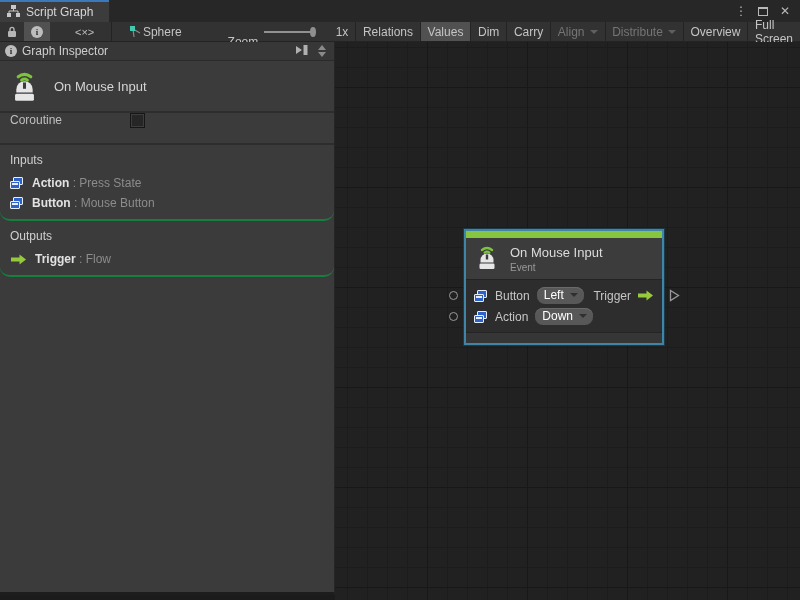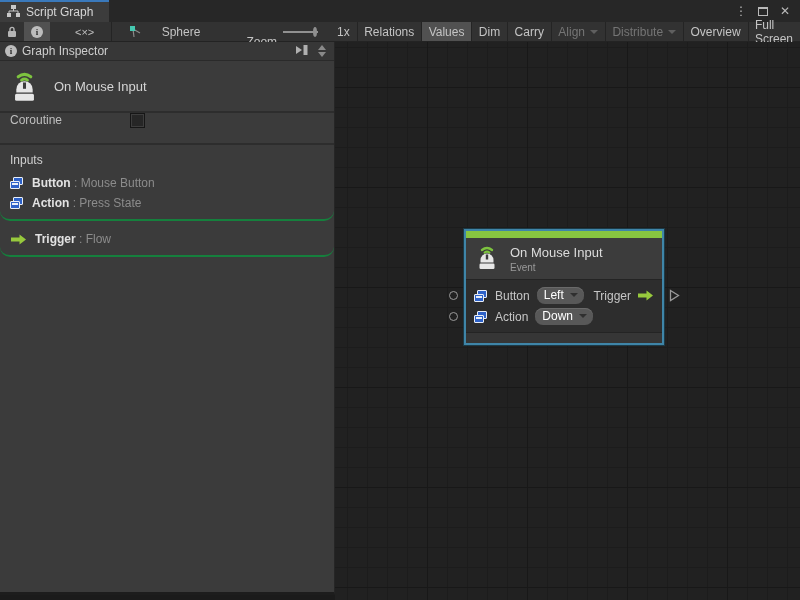--- a/index.html
+++ b/index.html
@@ -139,21 +139,21 @@
         <rect x="1" y="5" width="8" height="6" rx="1" fill="#b5b5b5"></rect>
         <path d="M3 5 V3.4 a2 2 0 0 1 4 0 V5" stroke="#b5b5b5" stroke-width="1.4" fill="none"></path>
       </svg>
     </div>
     <div class="tb-btn active" style="width:27px">
       <span class="info-circle">i</span>
     </div>
     <div class="tb-btn" style="width:40px; margin-left:18px; font-size:11px; color:#c0c0c0;">&lt;×&gt;</div>
     <div class="tb-sep" style="margin-left:10px"></div>
 
-    <div class="tb-btn" style="margin-left:10px; gap:20px;">
+    <div class="tb-btn" style="margin-left:10px; gap:1px;">
       <svg class="sphere-svg" width="13" height="13" viewBox="0 0 13 13">
         <path d="M4 4 L11 8 M4 4 L5 12" stroke="#8a8a8a" stroke-width="1.2" fill="none"></path>
         <rect x="1" y="1" width="5" height="5" fill="#45c8b0"></rect>
       </svg>
       <span>Sphere</span>
     </div>
 
     <span class="tb-btn" style="margin-left:32px; padding-right:0;margin-top:20px;">Zoom</span>
     <div class="zoom-track"></div>
     <div class="zoom-handle"></div>
@@ -290,32 +290,33 @@
       <span class="checkbox"></span>
     </div>
 
     <div class="section">
       <div class="section-h">Inputs</div>
       <div class="port-row">
         <span class="objicon">
             <span class="b1"></span>
             <span class="b2"></span>
           </span>
-        <span><span class="pname">Button</span><span class="ptype"> : </span><span class="ptype">Mouse Button</span></span>
+        <span><span class="pname">Action</span><span class="ptype"> : </span><span class="ptype">Press State</span></span>
       </div>
       <div class="port-row">
         <span class="objicon">
             <span class="b1"></span>
             <span class="b2"></span>
           </span>
-        <span><span class="pname">Action</span><span class="ptype"> : </span><span class="ptype">Press State</span></span>
+        <span><span class="pname">Button</span><span class="ptype"> : </span><span class="ptype">Mouse Button</span></span>
       </div>
     </div>
 
     <div class="section">
+      <div class="section-h">Outputs</div>
       <div class="port-row">
         <svg width="17" height="11" viewBox="0 0 17 11">
           <path d="M1 3.5 h8.5 V0.5 L16 5.5 L9.5 10.5 V7.5 H1 Z" fill="#97c93d"></path>
         </svg>
         <span><span class="pname">Trigger</span><span class="ptype"> : </span><span class="ptype">Flow</span></span>
       </div>
     </div>
 
     <div class="filler"></div>
   </div>

